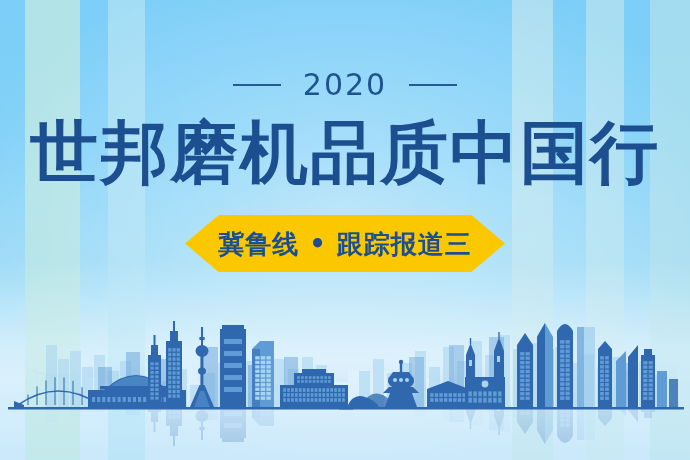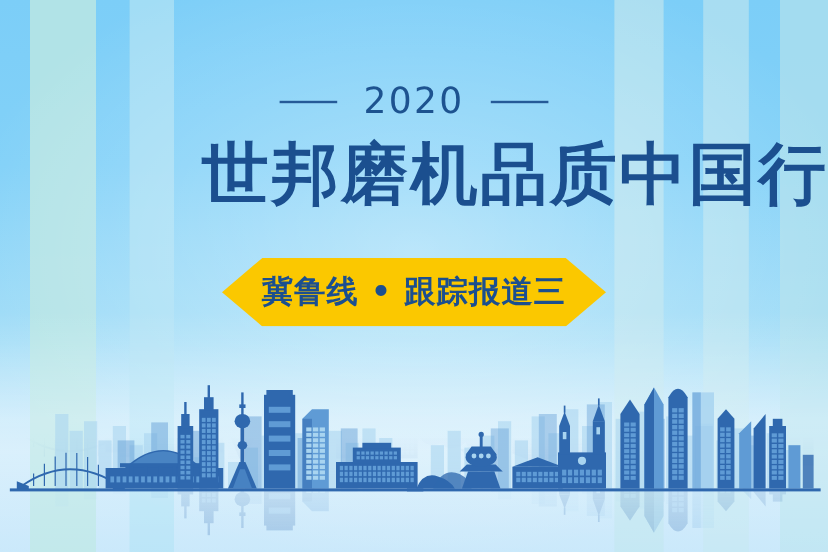--- a/index.html
+++ b/index.html
@@ -43,22 +43,22 @@
   .year-rule { width:48px; height:2px; background:#1b4f8f; opacity:.92; }
   .year-text {
     font-size:30px; font-weight:400; color:#1d5390;
     letter-spacing:2px; line-height:1;
     font-family:"DejaVu Sans", sans-serif;
   }
 
   
   .title {
     position:absolute; left:0; right:0; top:116px;
-    text-align:right;
-    font-size:56px;
+    text-align:center;
+    font-size:68px;
     font-weight:bold;
     color:#1b4f8f;
     letter-spacing:2px;
     line-height:1.08;
     white-space:nowrap;
     font-family:"DejaVu Sans","Liberation Sans",sans-serif;
   }
 
   
   .ribbon-wrap {

